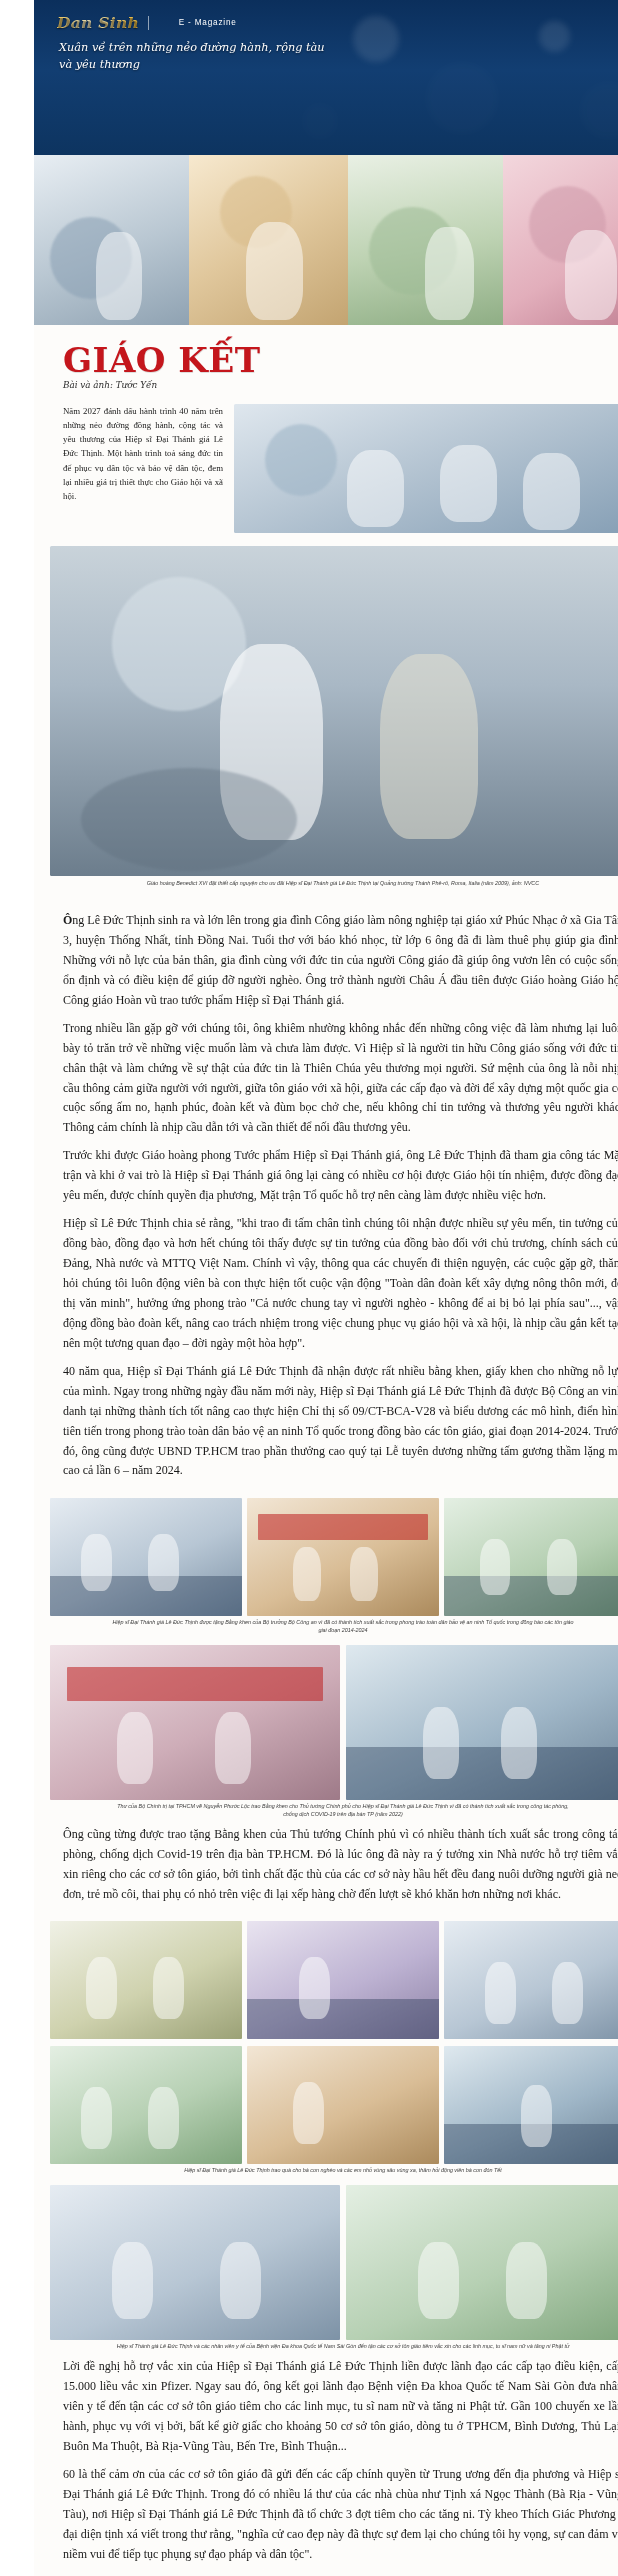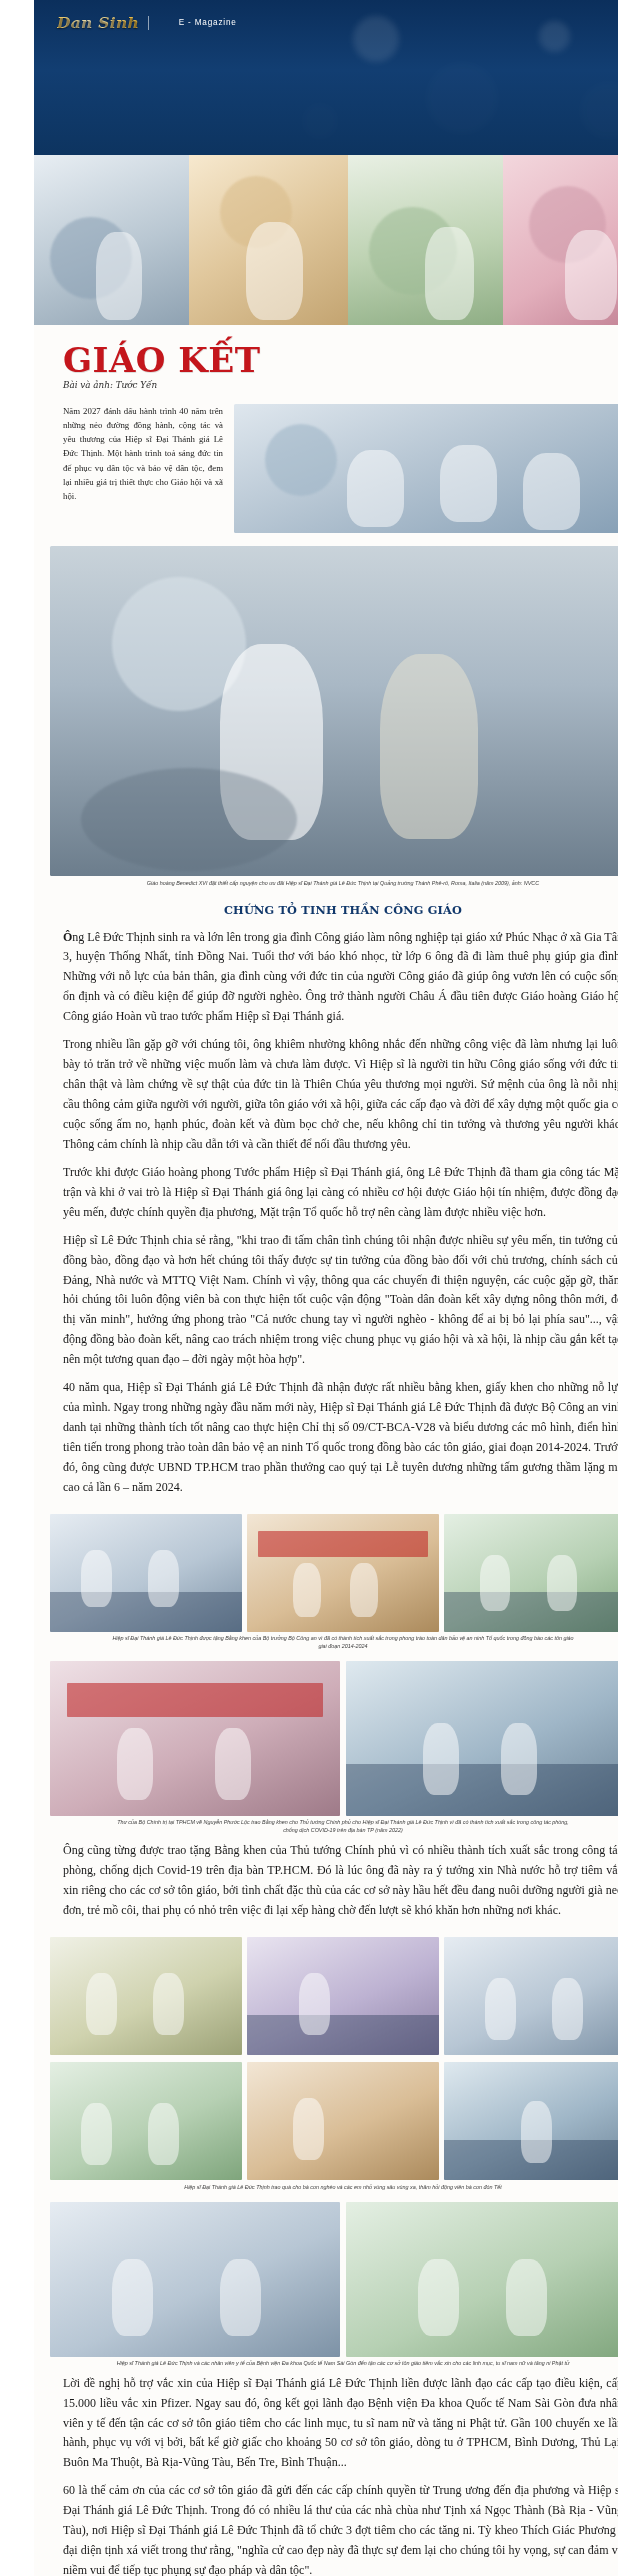--- a/index.html
+++ b/index.html
@@ -336,20 +336,22 @@
     <div class="bokeh" style="width:31px;height:31px;left:505px;top:20.6px;"></div>
     <div class="bokeh" style="width:57px;height:57px;left:546px;top:82px;opacity:.12;"></div>
     <div class="bokeh" style="width:36px;height:36px;left:268px;top:103px;opacity:.10;"></div>
 
     <div class="brandbar">
       <span class="brandmark">Dan Sinh</span>
       <span class="brand-divider"></span>
       <span class="brand-sub">E - Magazine</span>
     </div>
 
+    <div class="masthead-slogan">Xuân về trên những nẻo đường hành,
+rộng tàu và yêu thương</div>
   </div>
 
   <div class="hero-collage">
     <div class="cell hc1">
       <div class="blob" style="width:82px;height:82px;left:15.5px;top:62px;background:#8aa0b4;"></div>
       <div class="figure" style="width:46px;height:88px;left:62px;top:77px;"></div>
     </div>
     <div class="cell hc2">
       <div class="blob" style="width:72px;height:72px;left:31px;top:20.6px;background:#d9bc8a;"></div>
       <div class="figure" style="width:57px;height:98px;left:57px;top:67px;"></div>
@@ -383,21 +385,20 @@
     <div class="bigphoto">
       <div class="blob" style="width:134px;height:134px;left:62px;top:31px;background:#dde6ec;opacity:.5;"></div>
       <div class="figure" style="width:103px;height:196px;left:170px;top:98px;background:rgba(255,255,255,.62);"></div>
       <div class="figure" style="width:98px;height:185px;left:330px;top:108px;background:rgba(230,225,210,.55);"></div>
       <div class="blob" style="width:216px;height:103px;left:31px;top:222px;background:#5d6d7c;opacity:.35;"></div>
     </div>
     <div class="photo-caption">Giáo hoàng Benedict XVI đặt thiết cấp nguyện cho ưu đãi Hiệp sĩ Đại Thánh giá Lê Đức Thịnh tại Quảng trường Thánh Phê-rô, Roma, Italia (năm 2009), ảnh: NVCC</div>
   </div>
 
   <div class="section-head">
-    <div class="line">CHỨNG TỎ TINH THẦN CÔNG GIÁO</div>
   </div>
 
   <div class="body">
     <p class="drop">Ông Lê Đức Thịnh sinh ra và lớn lên trong gia đình Công giáo làm nông nghiệp tại giáo xứ Phúc Nhạc ở xã Gia Tân 3, huyện Thống Nhất, tỉnh Đồng Nai. Tuổi thơ với báo khó nhọc, từ lớp 6 ông đã đi làm thuê phụ giúp gia đình. Những với nỗ lực của bản thân, gia đình cùng với đức tin của người Công giáo đã giúp ông vươn lên có cuộc sống ổn định và có điều kiện để giúp đỡ người nghèo. Ông trở thành người Châu Á đầu tiên được Giáo hoàng Giáo hội Công giáo Hoàn vũ trao tước phẩm Hiệp sĩ Đại Thánh giá.</p>
     <p>Trong nhiều lần gặp gỡ với chúng tôi, ông khiêm nhường không nhắc đến những công việc đã làm nhưng lại luôn bày tỏ trăn trở về những việc muốn làm và chưa làm được. Vì Hiệp sĩ là người tin hữu Công giáo sống với đức tin chân thật và làm chứng về sự thật của đức tin là Thiên Chúa yêu thương mọi người. Sứ mệnh của ông là nỗi nhịp cầu thông cảm giữa người với người, giữa tôn giáo với xã hội, giữa các cấp đạo và đời để xây dựng một quốc gia có cuộc sống ấm no, hạnh phúc, đoàn kết và đùm bọc chở che, nếu không chỉ tin tưởng và thương yêu người khác. Thông cảm chính là nhịp cầu dẫn tới và cần thiết để nối đầu thương yêu.</p>
     <p>Trước khi được Giáo hoàng phong Tước phẩm Hiệp sĩ Đại Thánh giá, ông Lê Đức Thịnh đã tham gia công tác Mặt trận và khi ở vai trò là Hiệp sĩ Đại Thánh giá ông lại càng có nhiều cơ hội được Giáo hội tín nhiệm, được đồng đạo yêu mến, được chính quyền địa phương, Mặt trận Tổ quốc hỗ trợ nên càng làm được nhiều việc hơn.</p>
     <p>Hiệp sĩ Lê Đức Thịnh chia sẻ rằng, "khi trao đi tấm chân tình chúng tôi nhận được nhiều sự yêu mến, tin tưởng của đồng bào, đồng đạo và hơn hết chúng tôi thấy được sự tin tưởng của đồng bào đối với chủ trương, chính sách của Đảng, Nhà nước và MTTQ Việt Nam. Chính vì vậy, thông qua các chuyến đi thiện nguyện, các cuộc gặp gỡ, thăm hỏi chúng tôi luôn động viên bà con thực hiện tốt cuộc vận động "Toàn dân đoàn kết xây dựng nông thôn mới, đô thị văn minh", hưởng ứng phong trào "Cả nước chung tay vì người nghèo - không để ai bị bỏ lại phía sau"..., vận động đồng bào đoàn kết, nâng cao trách nhiệm trong việc chung phục vụ giáo hội và xã hội, là nhịp cầu gắn kết tạo nên một tương quan đạo – đời ngày một hòa hợp".</p>
     <p>40 năm qua, Hiệp sĩ Đại Thánh giá Lê Đức Thịnh đã nhận được rất nhiều bằng khen, giấy khen cho những nỗ lực của mình. Ngay trong những ngày đầu năm mới này, Hiệp sĩ Đại Thánh giá Lê Đức Thịnh đã được Bộ Công an vinh danh tại những thành tích tốt nâng cao thực hiện Chỉ thị số 09/CT-BCA-V28 và biểu dương các mô hình, điển hình tiên tiến trong phong trào toàn dân bảo vệ an ninh Tổ quốc trong đồng bào các tôn giáo, giai đoạn 2014-2024. Trước đó, ông cũng được UBND TP.HCM trao phần thưởng cao quý tại Lễ tuyên dương những tấm gương thầm lặng mà cao cả lần 6 – năm 2024.</p>
   </div>
 

